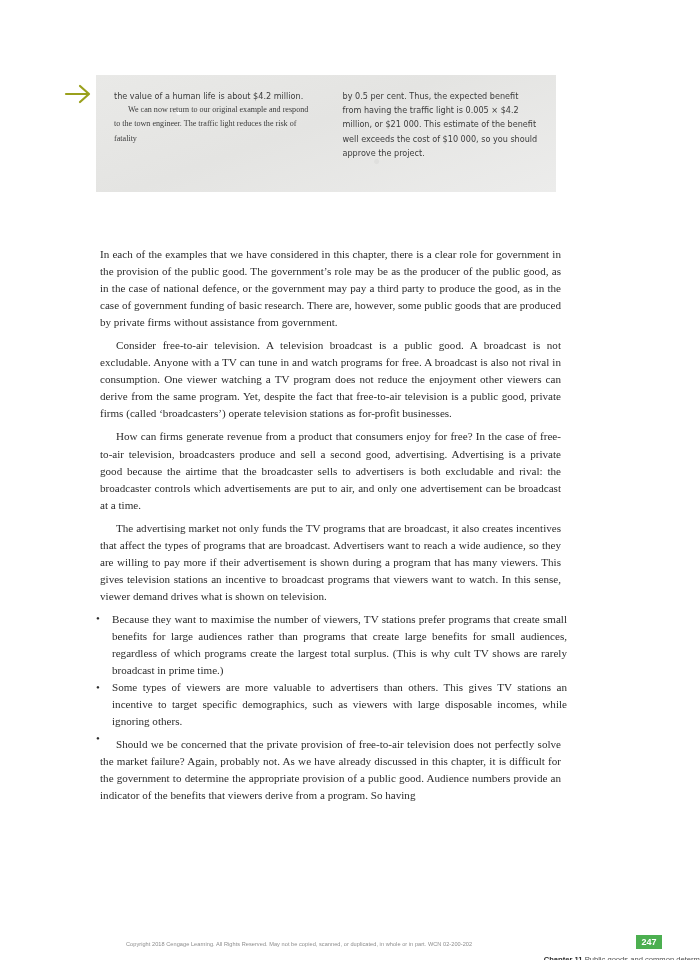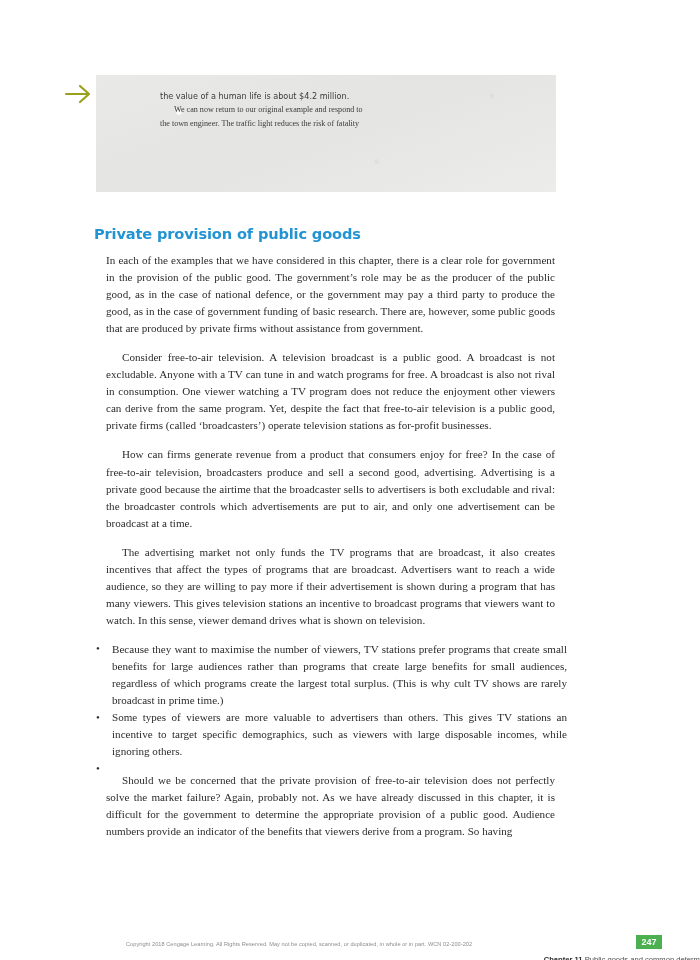--- a/index.html
+++ b/index.html
@@ -52,21 +52,20 @@
     box-sizing: border-box;
     padding: 14px 18px 10px 18px;
   }
   .callout-cols {
     display: flex;
     gap: 33px;
     font-family: "DejaVu Sans", sans-serif;
     font-size: 8.1px;
     line-height: 14.2px;
     color: #3b3b3b;
-    margin-left: 46px;
   }
   .callout-col { width: 204px; }
   .callout-col p { margin: 0; }
   .callout-col p.indent { text-indent: 14px; font-family: Liberation Serif, serif; }
 
   
   .section-heading {
     position: absolute;
     left: 94px;
     top: 213px;
@@ -82,21 +81,21 @@
     position: absolute;
     left: 94px;
     top: 240px;
     width: 473px;
     font-size: 11.1px;
     line-height: 17.05px;
     text-align: justify;
     color: #2b2b2b;
   }
   .body-col p {
-    margin: 12px;
+    margin: 6px;
   }
   .body-col p.indent {
     text-indent: 16px;
   }
 
   ul.reasons {
     list-style: none;
     margin: 0;
     padding: 0;
   }
@@ -175,25 +174,27 @@
         <path d="M18 6 L27 14 L18 22" stroke="currentColor" stroke-width="2.2" fill="none" stroke-linecap="round" stroke-linejoin="round"></path>
       </svg>
     </div>
 
     <div class="callout-box">
       <div class="callout-cols">
         <div class="callout-col">
           <p>the value of a human life is about $4.2 million.</p>
           <p class="indent">We can now return to our original example and respond to the town engineer. The traffic light reduces the risk of fatality</p>
         </div>
+        <div class="callout-col">
+          <p>by 0.5 per cent. Thus, the expected benefit from having the traffic light is 0.005 × $4.2 million, or $21 000. This estimate of the benefit well exceeds the cost of $10 000, so you should approve the project.</p>
+        </div>
       </div>
     </div>
   </div>
 
-  <h2 class="section-heading">Private provision of public goods</h2>
 
   <div class="body-col">
     <p>In each of the examples that we have considered in this chapter, there is a clear role for government in the provision of the public good. The government’s role may be as the producer of the public good, as in the case of national defence, or the government may pay a third party to produce the good, as in the case of government funding of basic research. There are, however, some public goods that are produced by private firms without assistance from government.</p>
     <p class="indent">Consider free-to-air television. A television broadcast is a public good. A broadcast is not excludable. Anyone with a TV can tune in and watch programs for free. A broadcast is also not rival in consumption. One viewer watching a TV program does not reduce the enjoyment other viewers can derive from the same program. Yet, despite the fact that free-to-air television is a public good, private firms (called ‘broadcasters’) operate television stations as for-profit businesses.</p>
     <p class="indent">How can firms generate revenue from a product that consumers enjoy for free? In the case of free-to-air television, broadcasters produce and sell a second good, advertising. Advertising is a private good because the airtime that the broadcaster sells to advertisers is both excludable and rival: the broadcaster controls which advertisements are put to air, and only one advertisement can be broadcast at a time.</p>
     <p class="indent">The advertising market not only funds the TV programs that are broadcast, it also creates incentives that affect the types of programs that are broadcast. Advertisers want to reach a wide audience, so they are willing to pay more if their advertisement is shown during a program that has many viewers. This gives television stations an incentive to broadcast programs that viewers want to watch. In this sense, viewer demand drives what is shown on television.</p>
 
     <ul class="reasons">
       <li>
         <span class="bullet">•</span>

